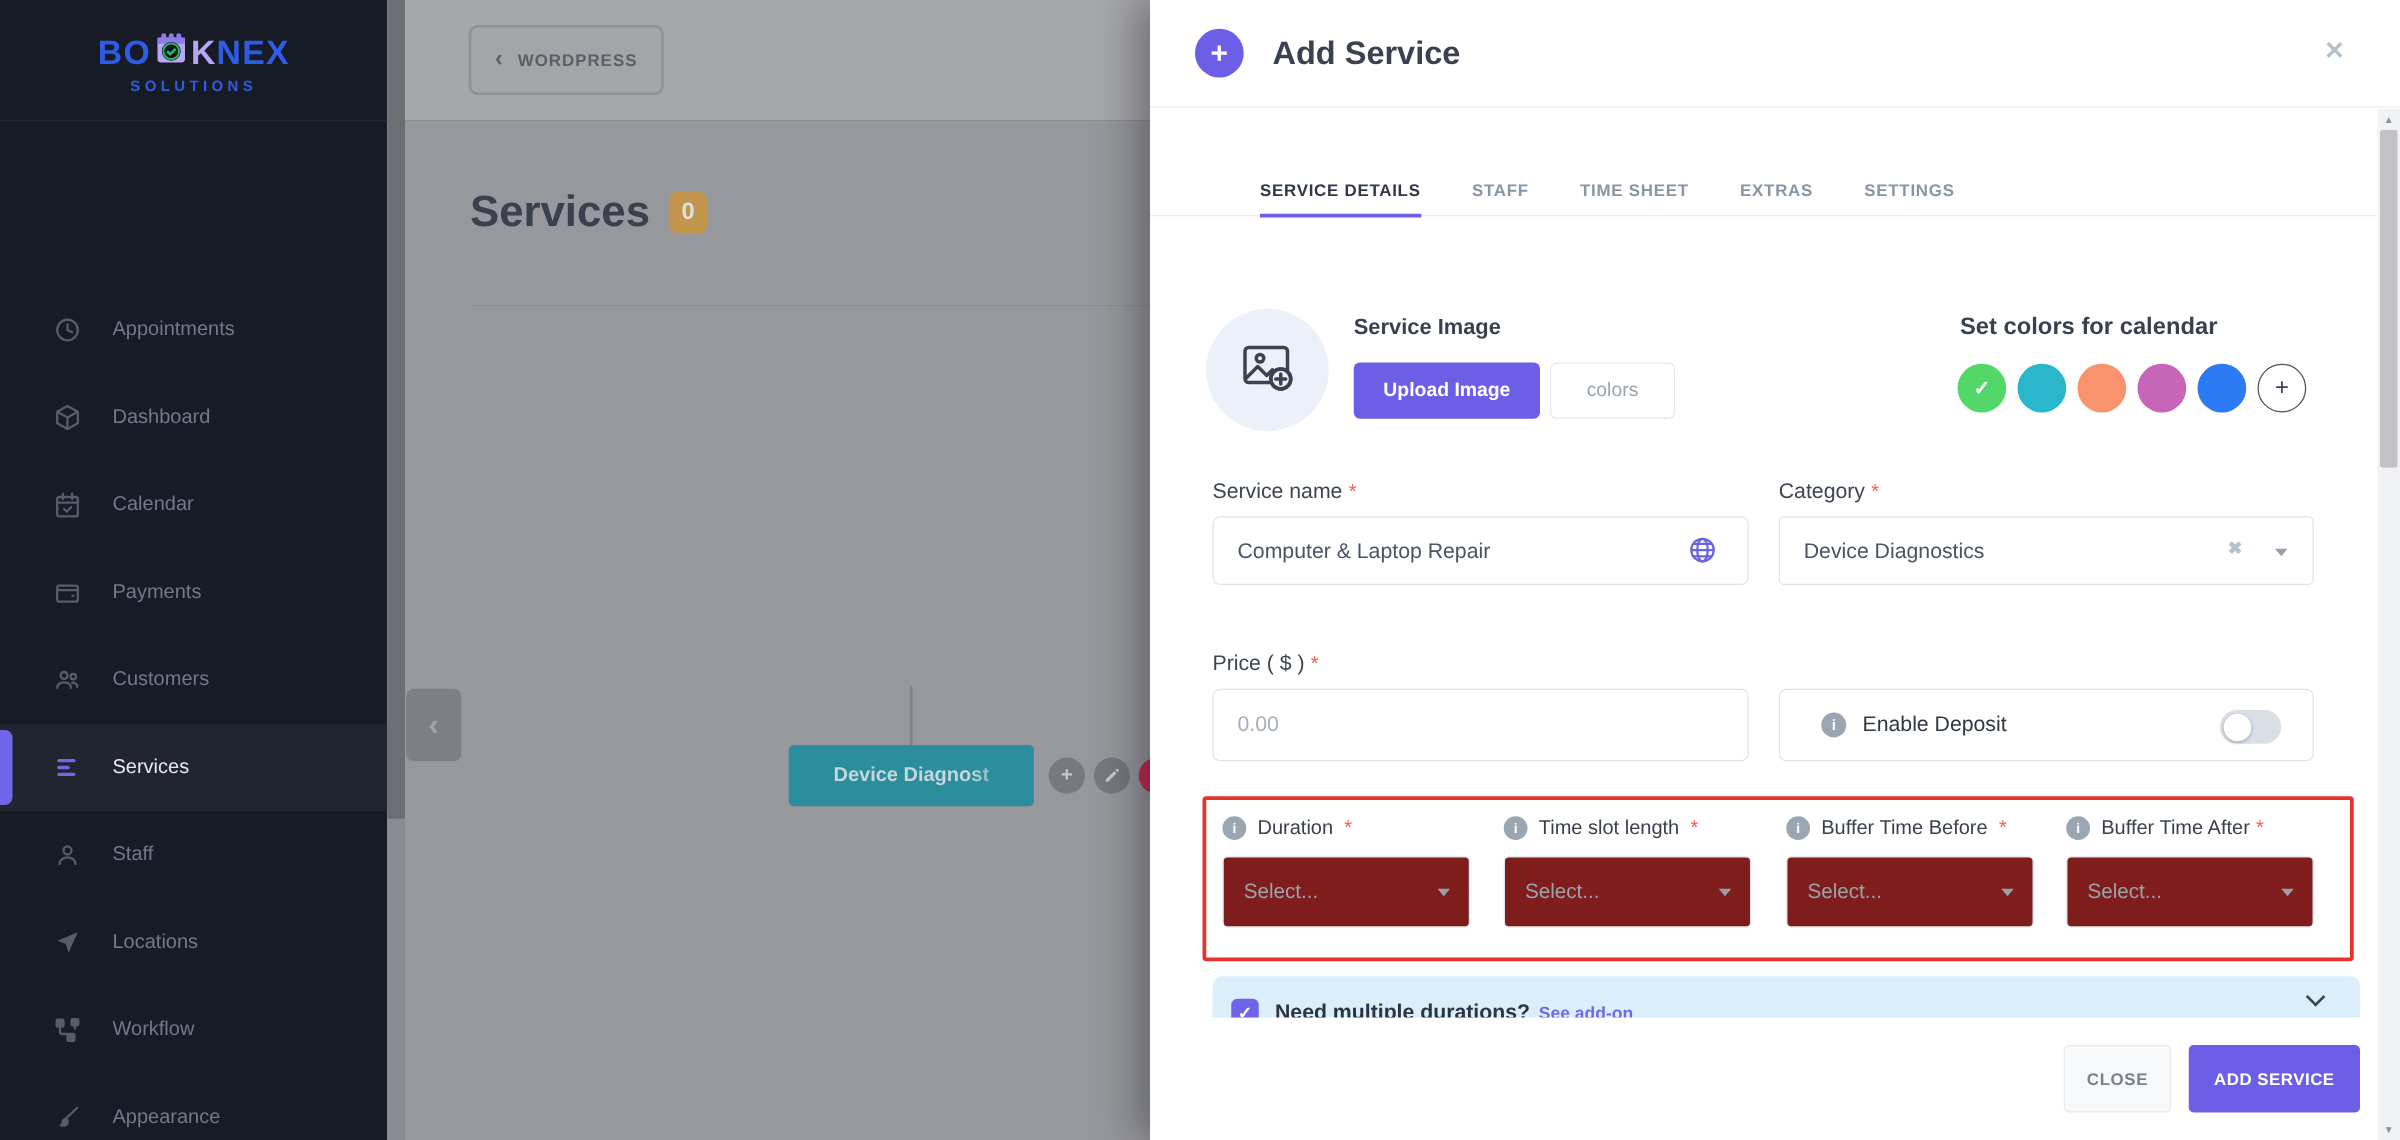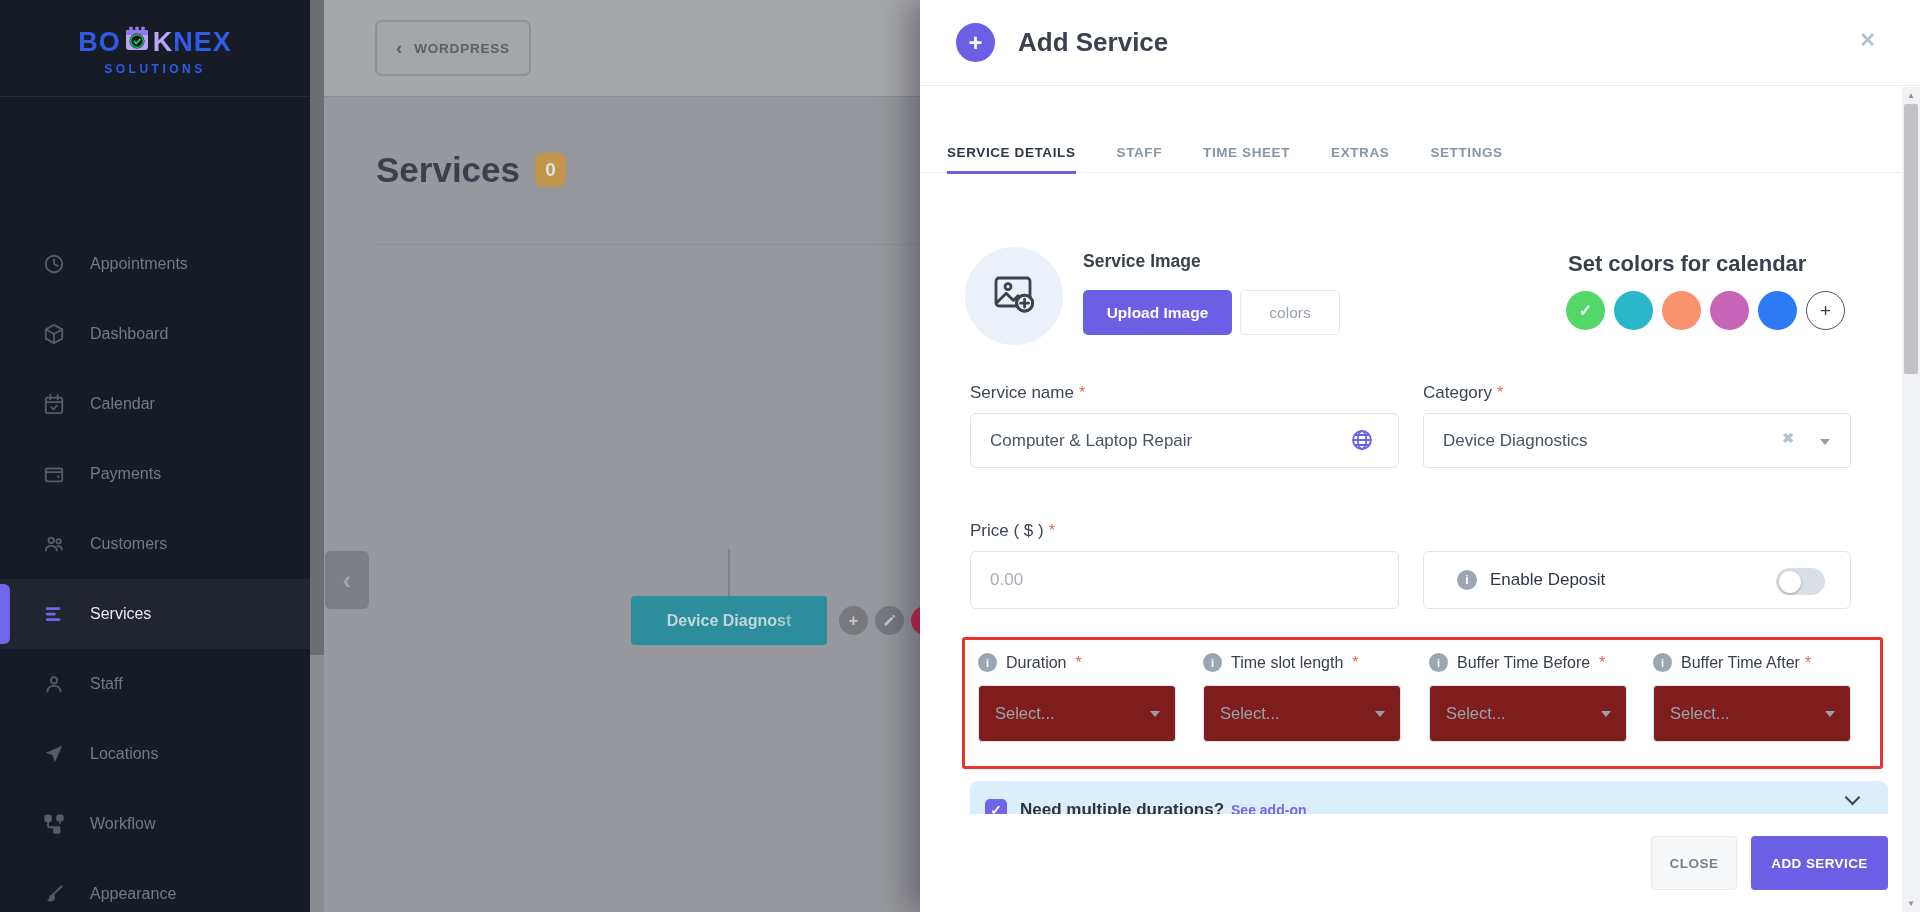--- a/index.html
+++ b/index.html
@@ -55,32 +55,32 @@
   
   #modal { position:absolute; left:920px; top:0; width:1000px; height:912px; background:#fff;
            box-shadow:-12px 0 30px rgba(15,18,28,.35); }
   .m-header { height:86px; border-bottom:1px solid #ebedf0; display:flex; align-items:center; padding-left:36px; }
   .m-plus { width:39px; height:39px; border-radius:50%; background:#6c5fe6; color:#fff; font-size:24px;
             font-weight:600; display:flex; align-items:center; justify-content:center; }
   .m-title { margin-left:23px; font-size:26px; font-weight:600; color:#3a4150; }
   .m-close { position:absolute; top:28px; right:44px; font-size:20px; font-weight:700; color:#b4c0ca; cursor:pointer; }
 
   .tabs { position:absolute; left:0; top:135px; width:982px; height:38px; border-bottom:1px solid #ecedef;
-          display:flex; padding-left:27px; gap:41px; }
+          display:flex; padding-left:88px; gap:41px; }
   .tab { font-size:13.5px; font-weight:700; letter-spacing:.6px; color:#8795a4; padding-top:10px; cursor:pointer; }
   .tab.active { color:#303846; border-bottom:3px solid #6c5fe6; margin-bottom:-2px; }
 
   .avatar { position:absolute; left:45px; top:247px; width:98px; height:98px; border-radius:50%;
             background:#ecf0f9; display:flex; align-items:center; justify-content:center; }
   .si-label { position:absolute; left:163px; top:251px; font-size:17.5px; font-weight:600; color:#39414e; }
   .btn-upload { position:absolute; left:163px; top:290px; width:149px; height:45px; background:#6c5fe6;
                 border:none; border-radius:5px; color:#fff; font-weight:700; font-size:15.5px; cursor:pointer;text-align:center; }
   .btn-remove { position:absolute; left:320px; top:290px; width:100px; height:45px; background:#fff;
                 border:1px solid #e5e8eb; border-radius:5px; color:#9aa3ad; font-size:15.5px; cursor:pointer; }
-  .colors-label { position:absolute; left:648px; top:251px; font-size:22px; font-weight:600; color:#39414e; }
+  .colors-label { position:absolute; left:648px; top:251px; font-size:19px; font-weight:600; color:#39414e; }
   .swatches { position:absolute; left:646px; top:291px; display:flex; gap:9px; }
   .dot { width:39px; height:39px; border-radius:50%; display:flex; align-items:center; justify-content:center;
          color:#fff; font-size:16px; font-weight:700; cursor:pointer; }
   .dot.add { background:#fff; border:1px solid #4b525c; color:#3a414e; font-weight:400; font-size:19px; }
 
   .lbl { position:absolute; font-size:17px; color:#3d4552; }
   .req { color:#f0614e; margin-left:5px; font-size:16px; }
   .box { position:absolute; border:1px solid #e0e4e9; border-radius:4px; background:#fff; }
   .box .val { line-height:53px; padding-left:19px; font-size:17px; color:#4a5362; white-space:nowrap; overflow:hidden; }
   input.txt { position:absolute; border:1px solid #e0e4e9; border-radius:6px; background:#fff;

